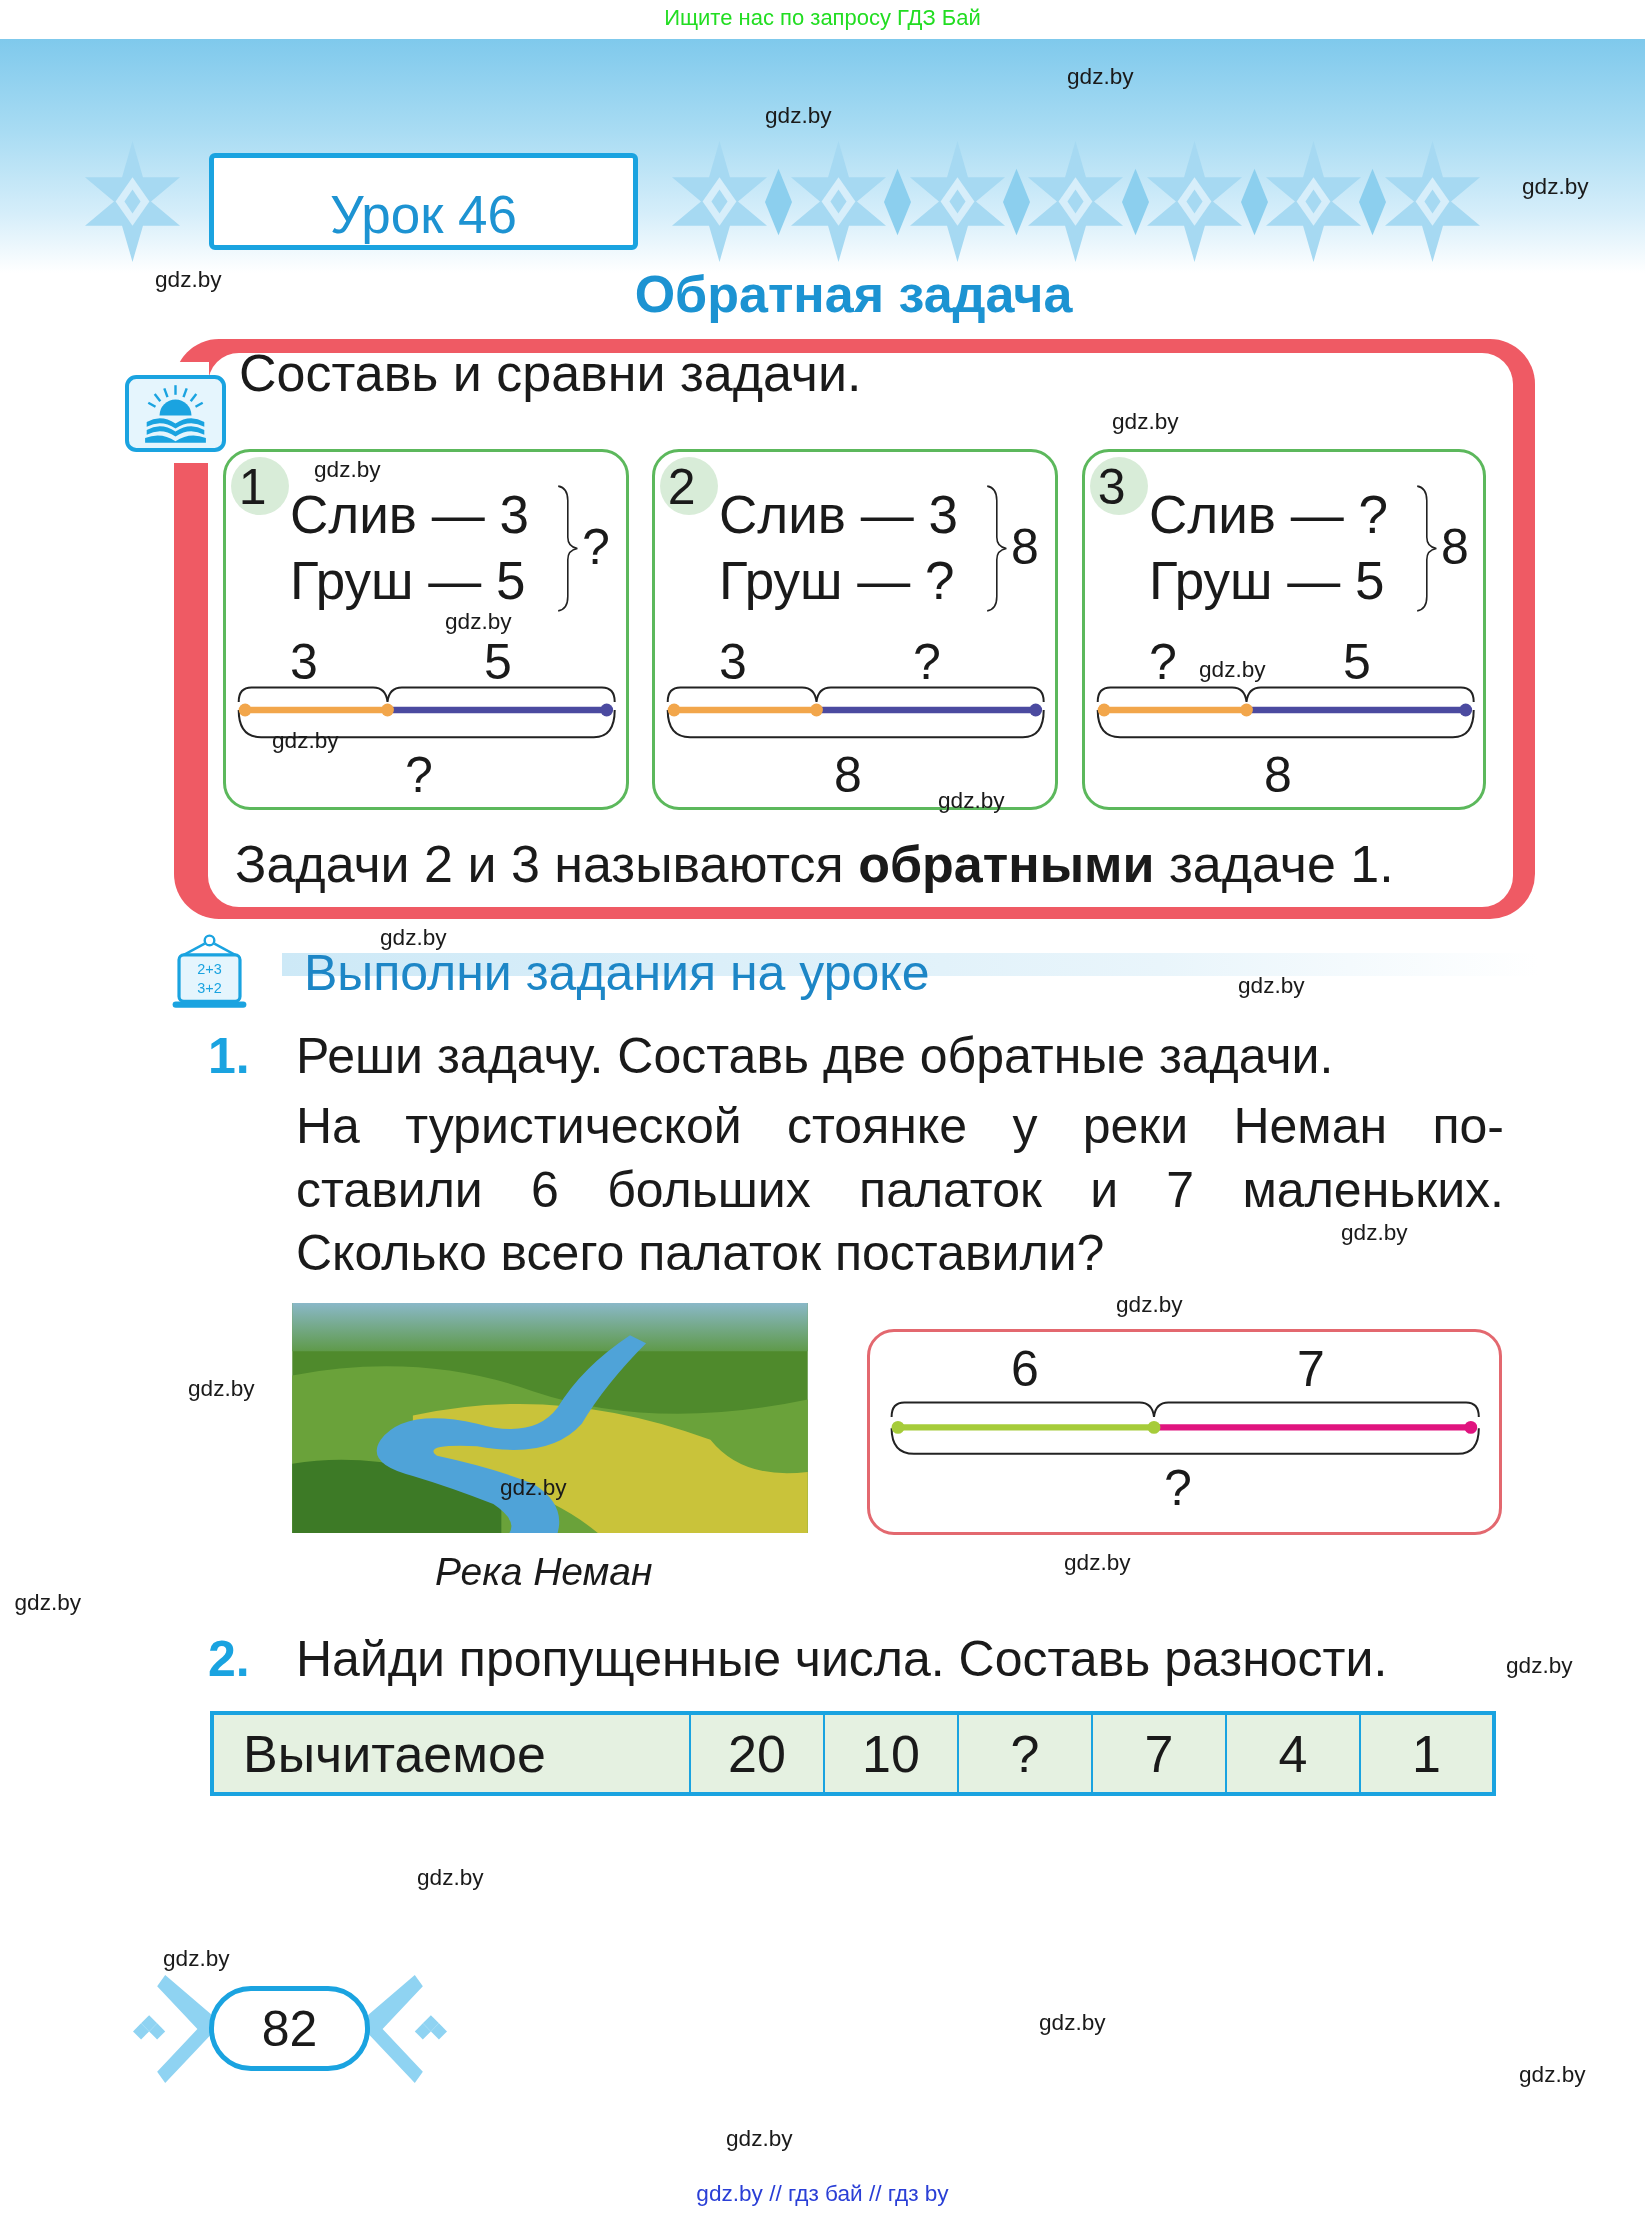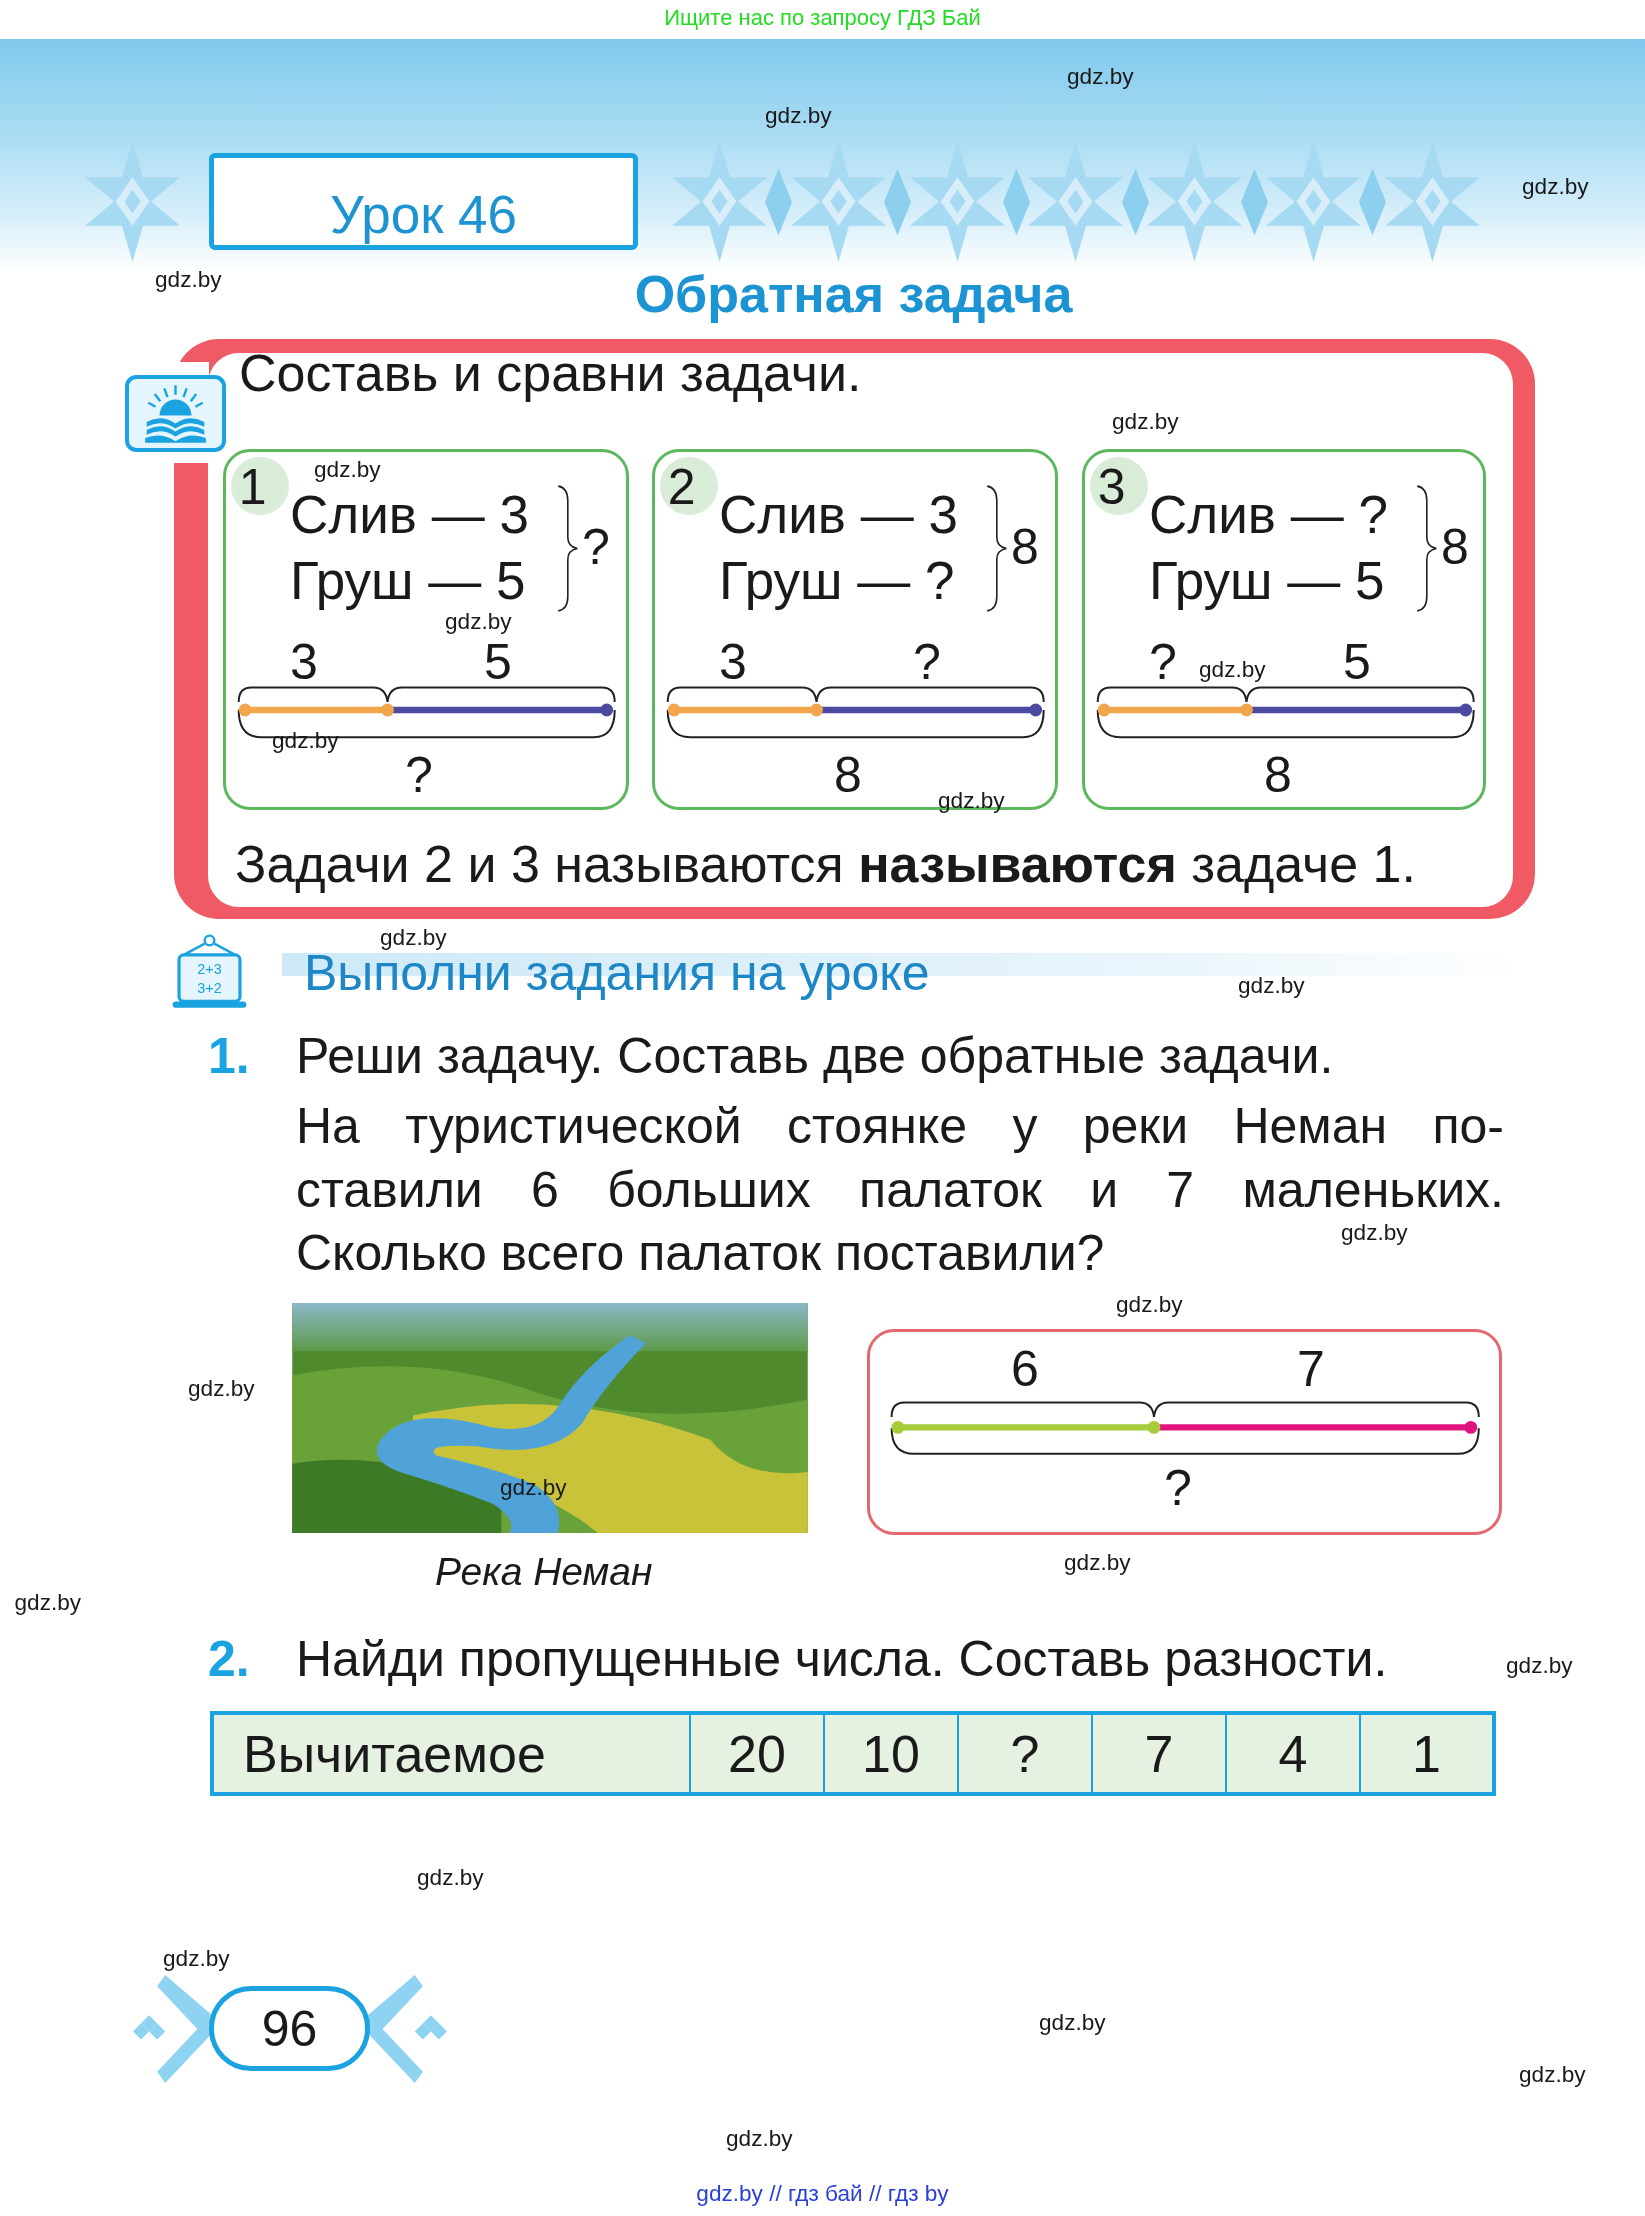--- a/index.html
+++ b/index.html
@@ -231,21 +231,21 @@
     <path d="M2 30 Q2 64 30 64 L446 64 Q472 64 472 30" fill="none" stroke="#222" stroke-width="2.5"></path>
     <line x1="10" y1="30" x2="188" y2="30" stroke="#f2a64b" stroke-width="8"></line>
     <line x1="188" y1="30" x2="462" y2="30" stroke="#4b4aa0" stroke-width="8"></line>
     <circle cx="10" cy="30" r="8" fill="#f2a64b"></circle>
       <circle cx="188" cy="30" r="8" fill="#f2a64b"></circle>
       <circle cx="462" cy="30" r="8" fill="#4b4aa0"></circle>
   </svg>
   <div class="total-label" style="left:179px; top:294px;">8</div>
 </div>
 
-<div class="abs summary"><span>Задачи 2 и 3 называются </span><b>называются</b><span> задаче 1.</span></div>
+<div class="abs summary"><span>Задачи 2 и 3 называются </span><b>обратными</b><span> задаче 1.</span></div>
 
 <div class="abs section-bar"></div>
 <div class="abs section-icon">
   <svg viewBox="0 0 100 96" width="81" height="77">
     <circle cx="50" cy="8" r="6" fill="none" stroke="#1aa3e0" stroke-width="3"></circle>
     <line x1="44" y1="12" x2="18" y2="26" stroke="#1aa3e0" stroke-width="3"></line>
       <line x1="56" y1="12" x2="82" y2="26" stroke="#1aa3e0" stroke-width="3"></line>
     <rect x="12" y="26" width="76" height="58" rx="6" fill="#e5f5fd" stroke="#1aa3e0" stroke-width="4"></rect>
     <rect x="4" y="84" width="92" height="8" rx="4" fill="#1aa3e0"></rect>
     <text x="50" y="50" text-anchor="middle" font-size="18" fill="#1aa3e0" font-family="Liberation Sans, sans-serif">2+3</text>
@@ -314,21 +314,21 @@
   <polygon points="40,0 110,60 40,134 30,120 80,67 30,14" fill="#8fd3f2"></polygon>
   <polygon points="350,0 280,60 350,134 360,120 310,67 360,14" fill="#8fd3f2"></polygon>
   <polygon points="10,60 20,50 30,60 20,70" fill="#8fd3f2"></polygon>
     <polygon points="20,70 30,60 40,70 30,80" fill="#8fd3f2"></polygon>
     <polygon points="0,70 10,60 20,70 10,80" fill="#8fd3f2"></polygon>
   <polygon points="360,60 370,50 380,60 370,70" fill="#8fd3f2"></polygon>
     <polygon points="370,70 380,60 390,70 380,80" fill="#8fd3f2"></polygon>
     <polygon points="350,70 360,60 370,70 360,80" fill="#8fd3f2"></polygon>
 </svg>
 <div class="abs page-badge">
-  <span>96</span>
+  <span>82</span>
 </div>
 
 <div class="wm" style="left:1067px; top:64px;">gdz.by</div>
 <div class="wm" style="left:765px; top:103px;">gdz.by</div>
 <div class="wm" style="left:1522px; top:174px;">gdz.by</div>
 <div class="wm" style="left:155px; top:267px;">gdz.by</div>
 <div class="wm" style="left:1112px; top:409px;">gdz.by</div>
 <div class="wm" style="left:314px; top:457px;">gdz.by</div>
 <div class="wm" style="left:445px; top:609px;">gdz.by</div>
 <div class="wm" style="left:1199px; top:657px;">gdz.by</div>

